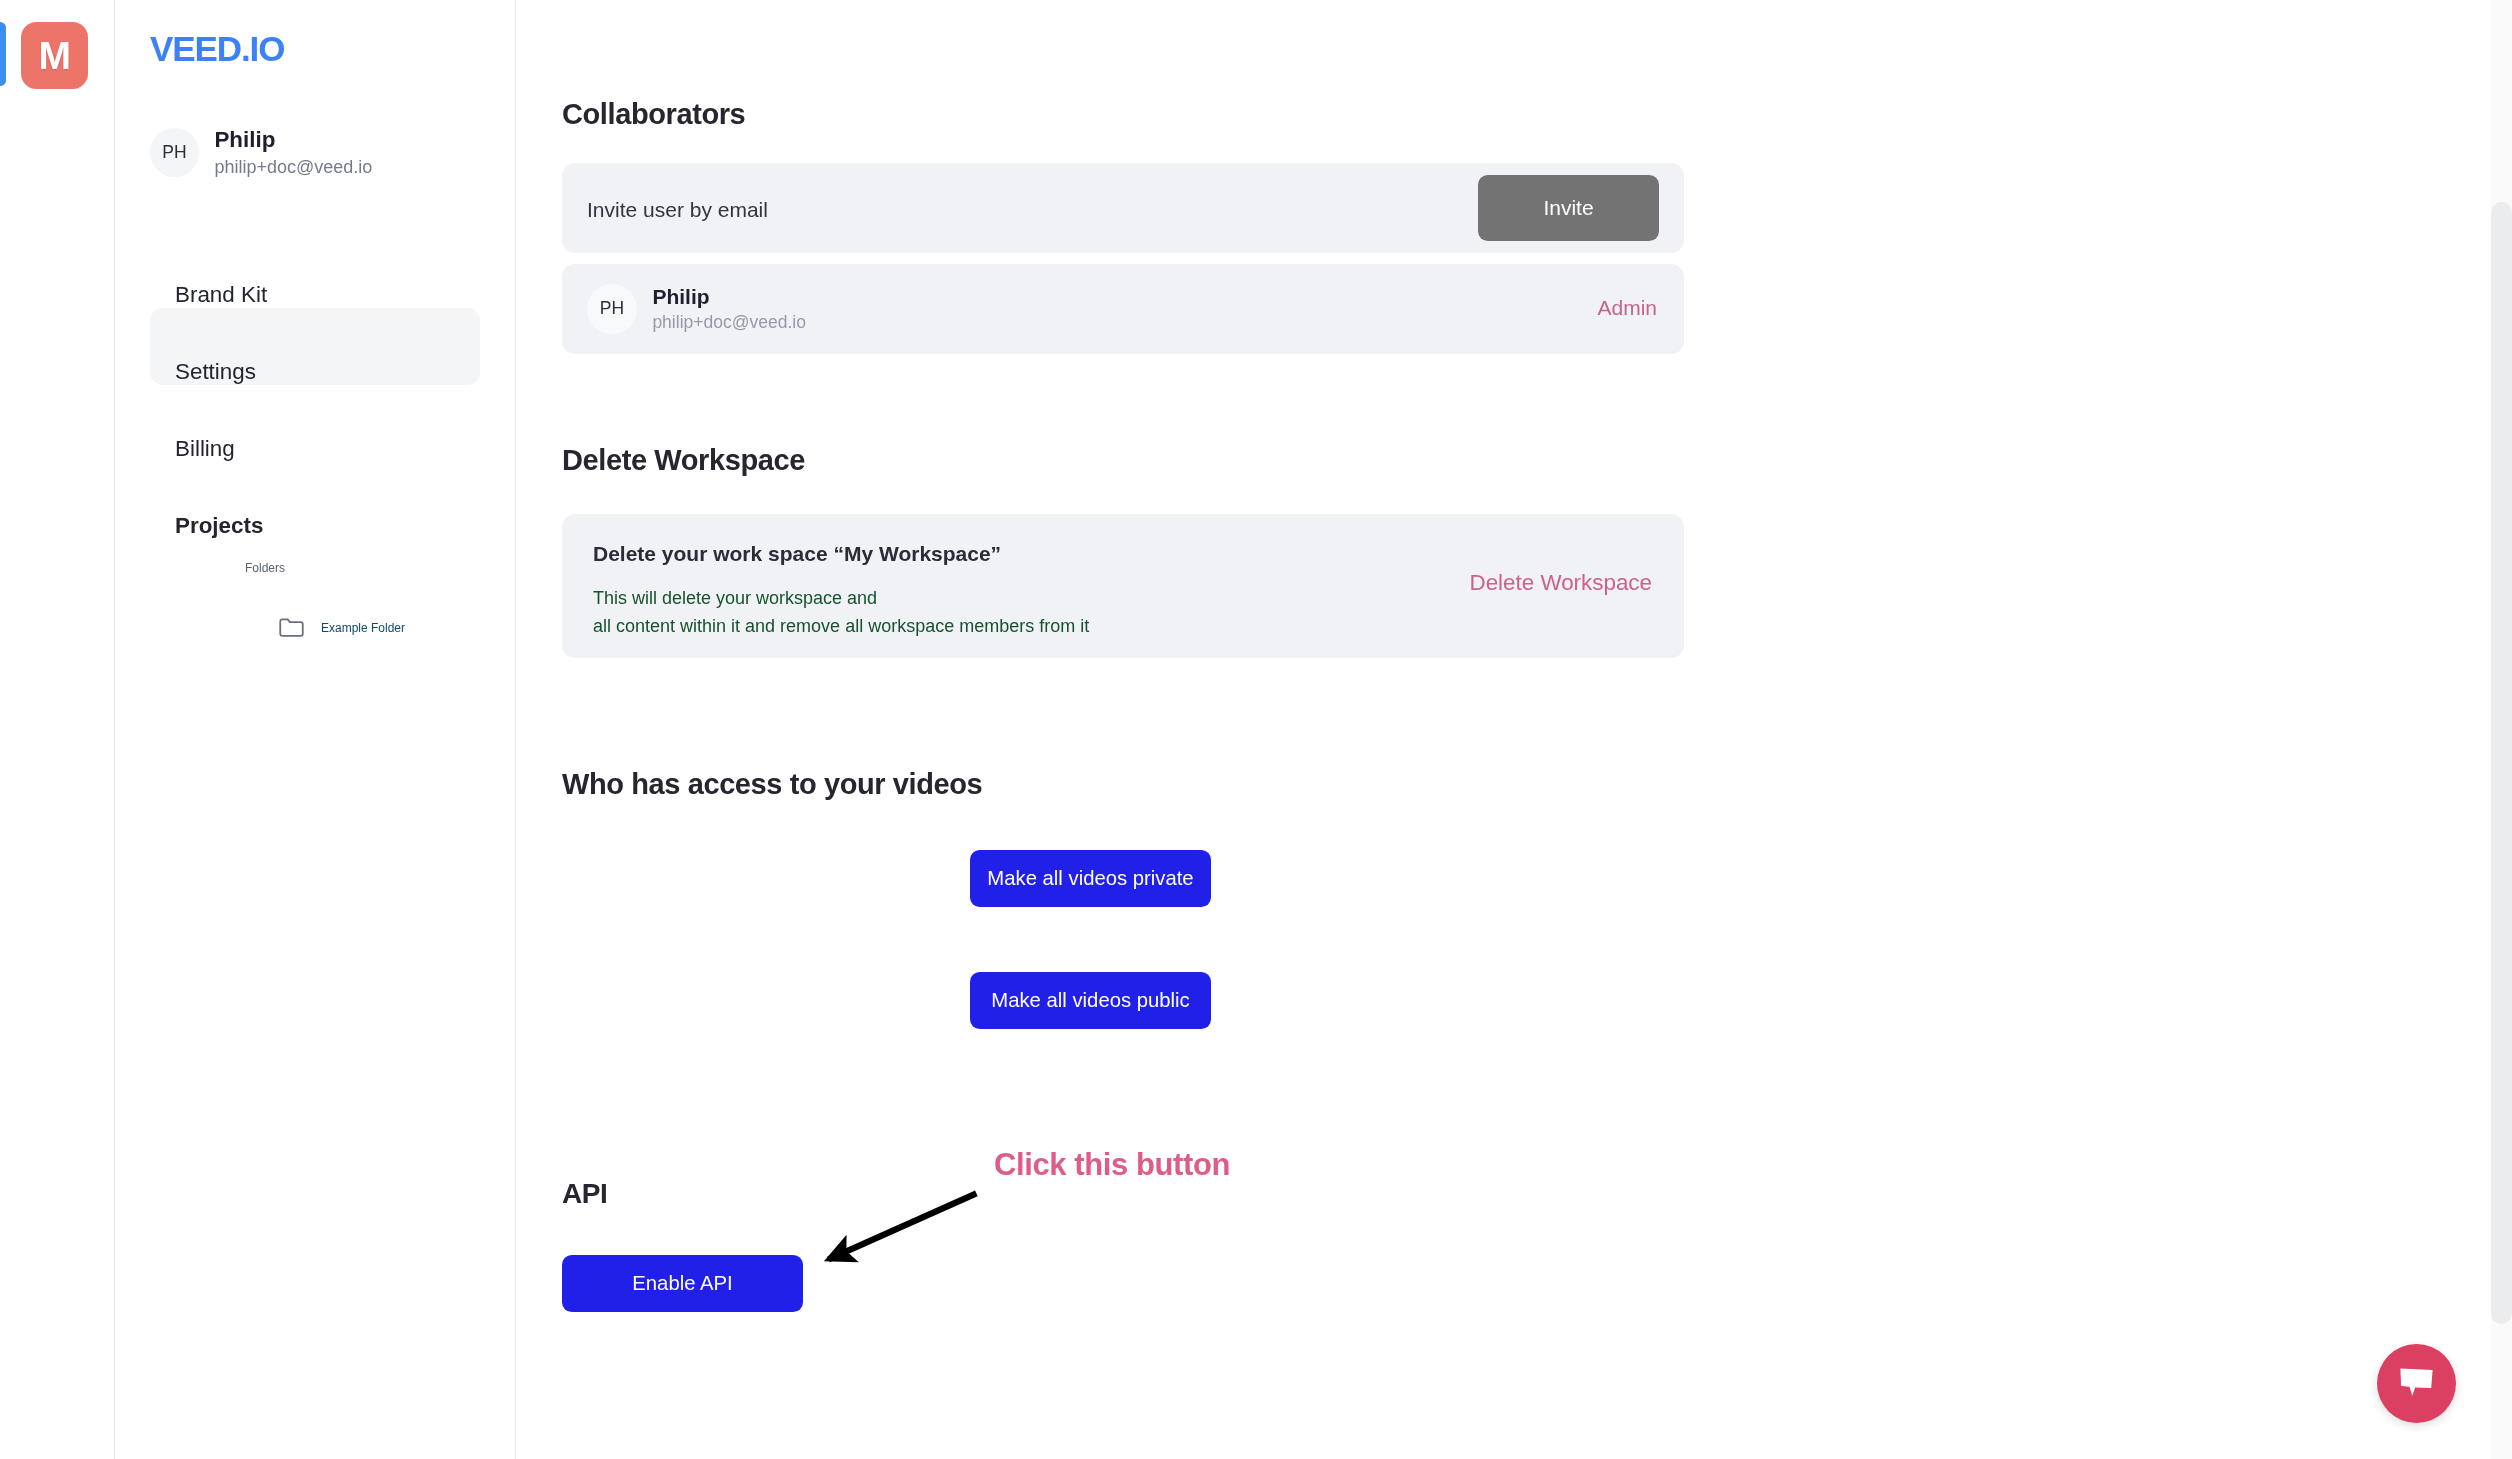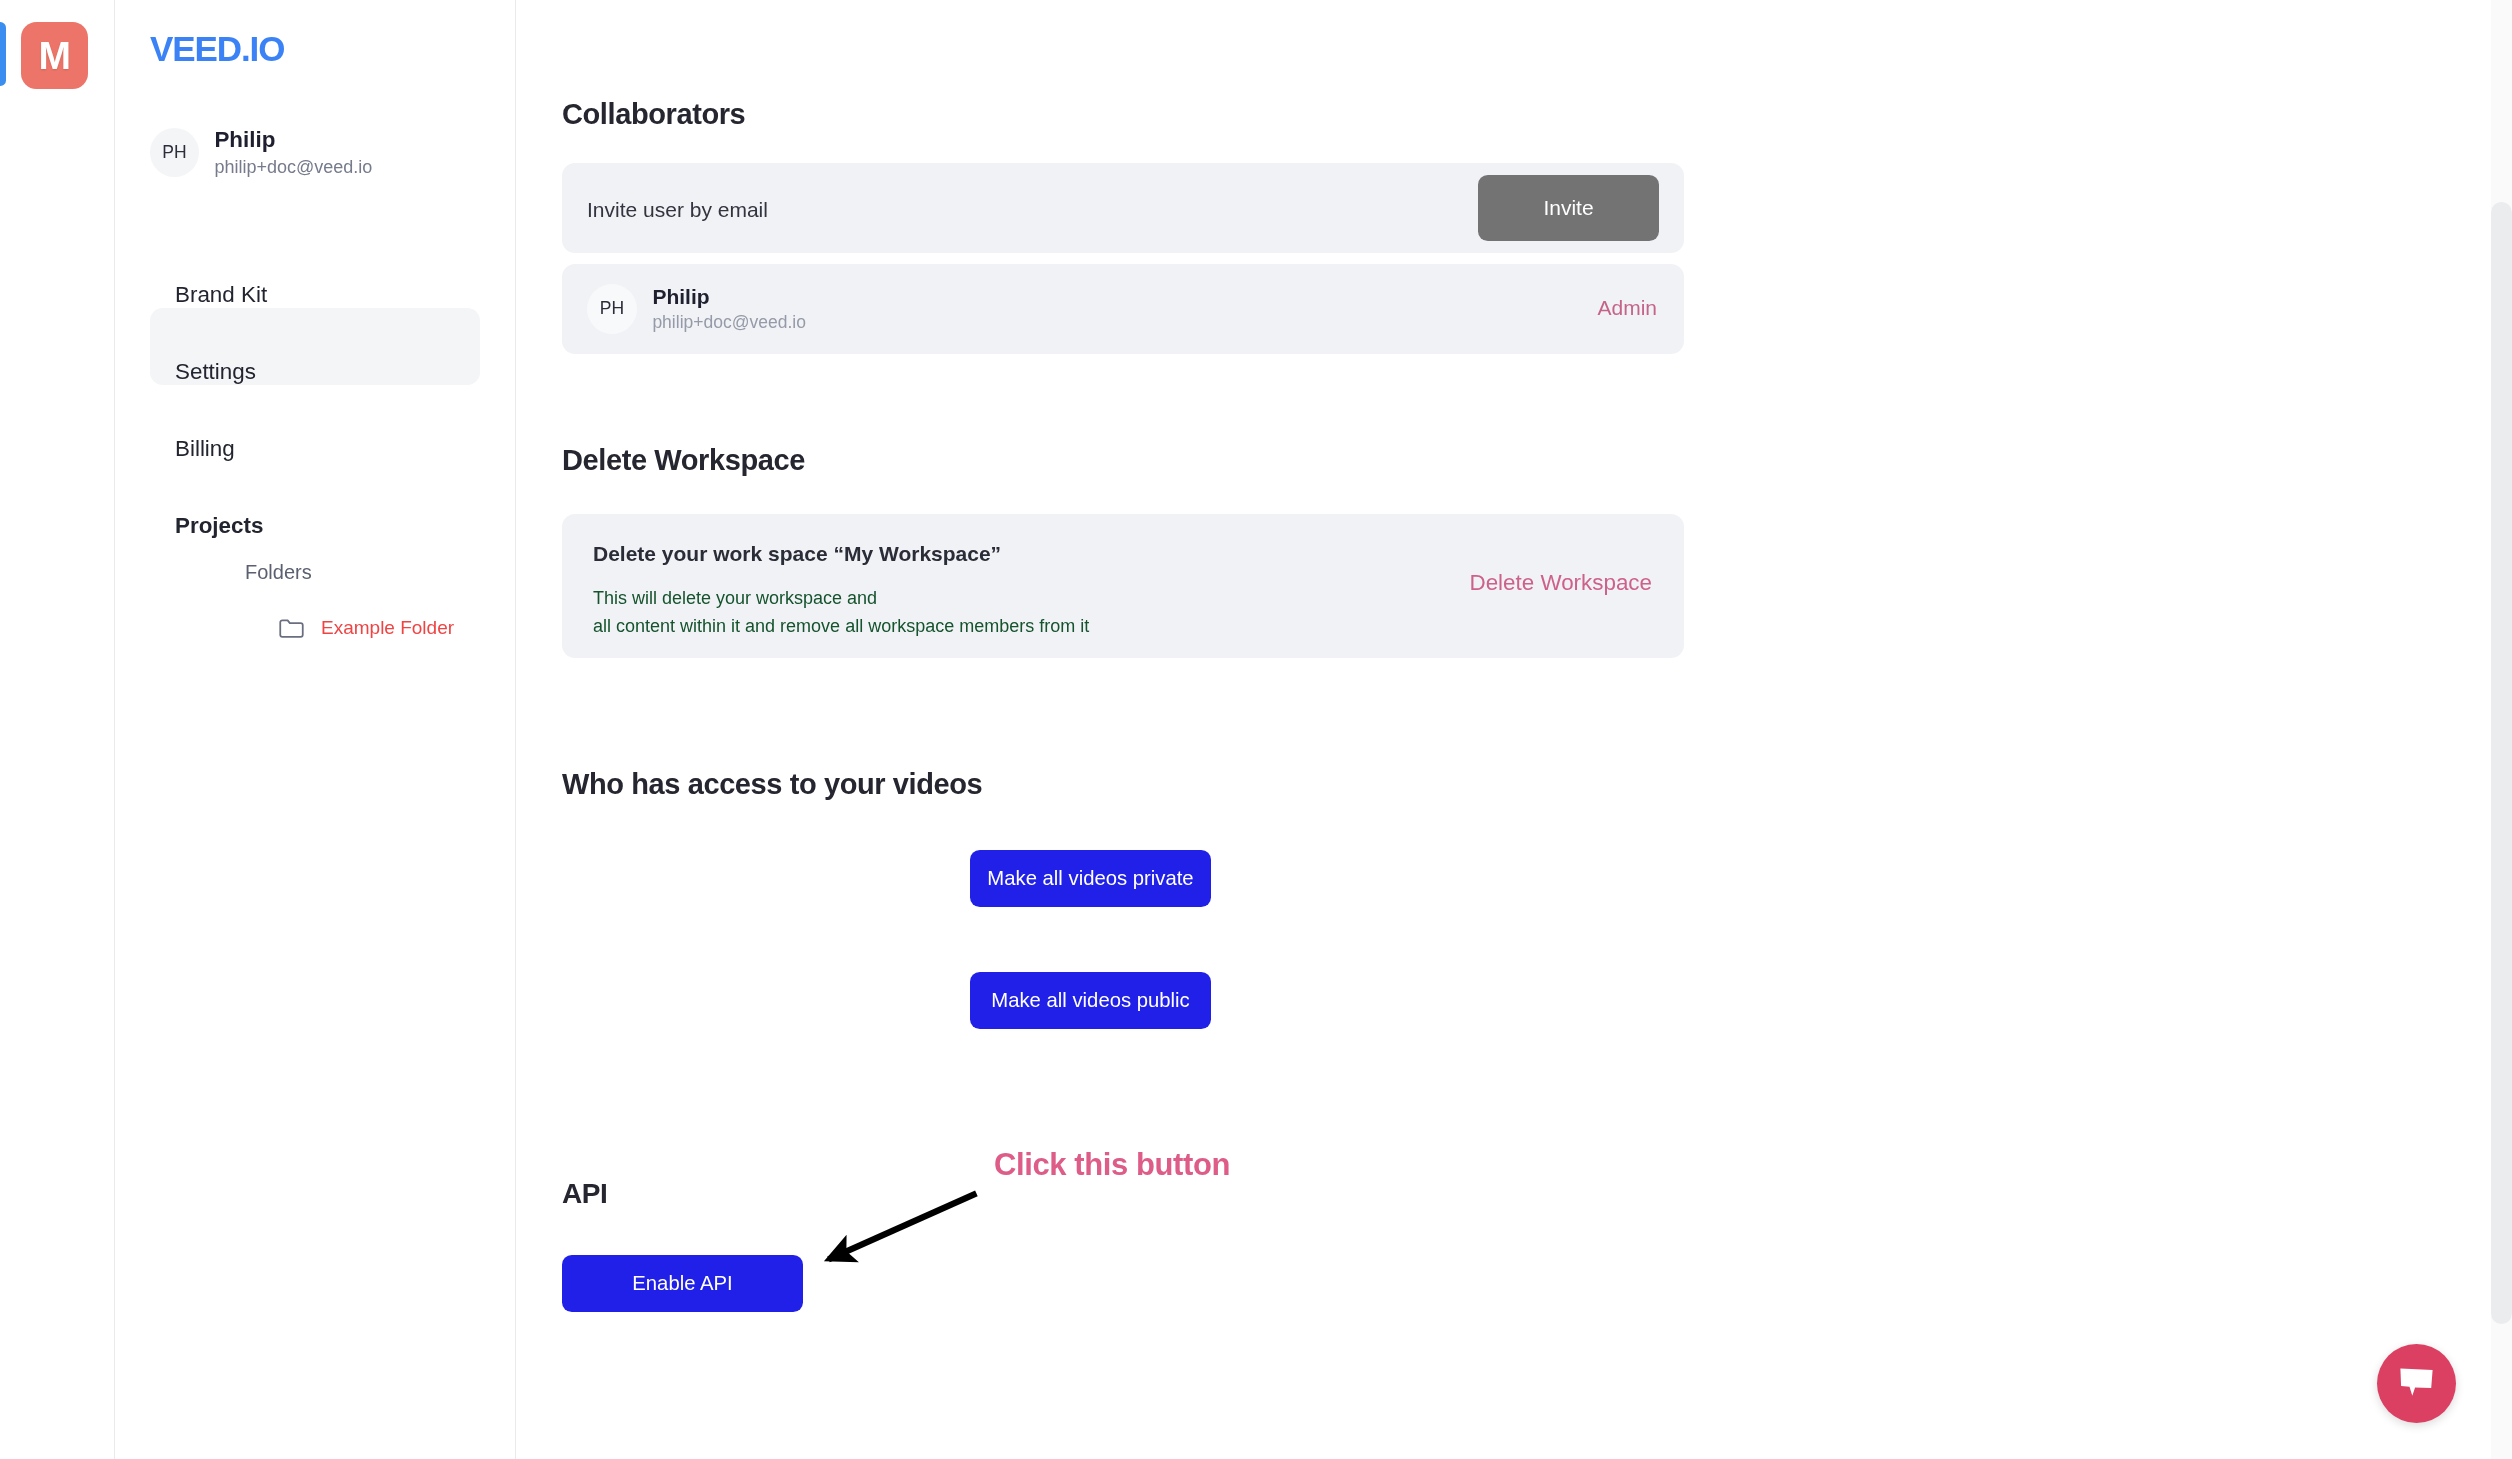--- a/index.html
+++ b/index.html
@@ -105,33 +105,33 @@
     color: #22242F;
     border-radius: 12.6px;
   }
   .nav-item.active { background: #F4F5F7; }
   .nav-item.heading { font-weight: bold; }
 
   .folders-label {
     position: absolute;
     left: 130px;
     top: 561px;
-    font-size: 20px;
+    font-size: 12px;
     color: #5B6070;
   }
   .folder-row {
     position: absolute;
     left: 164px;
     top: 617px;
     display: flex;
     align-items: center;
     gap: 17px;
   }
   .folder-icon { width: 25px; height: 21px; position: relative; }
-  .folder-label { font-size: 19px; color: #ef4444; text-align: center; }
+  .folder-label { font-size: 12px; color: #0c4a6e; text-align: center; }
 
   
   .main {
     position: absolute;
     left: 516px; top: 0;
     width: 1996px;
     height: 1459px;
     background: #ffffff;
   }
   .section-title {

